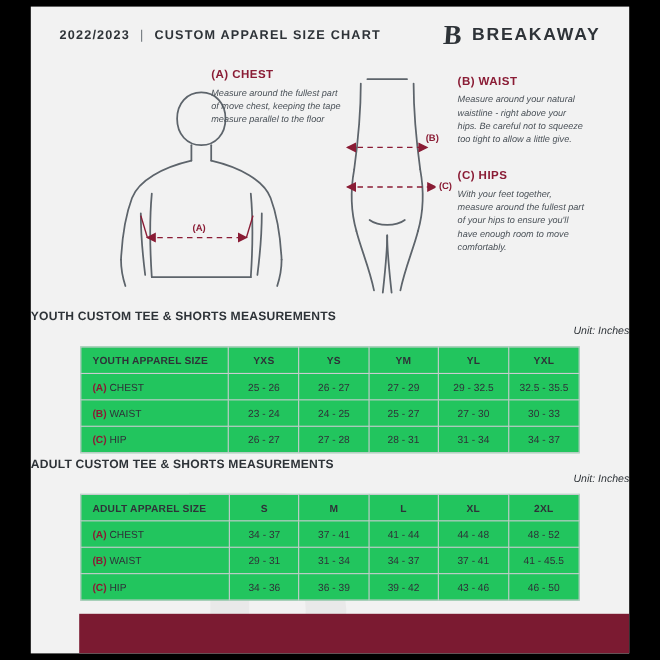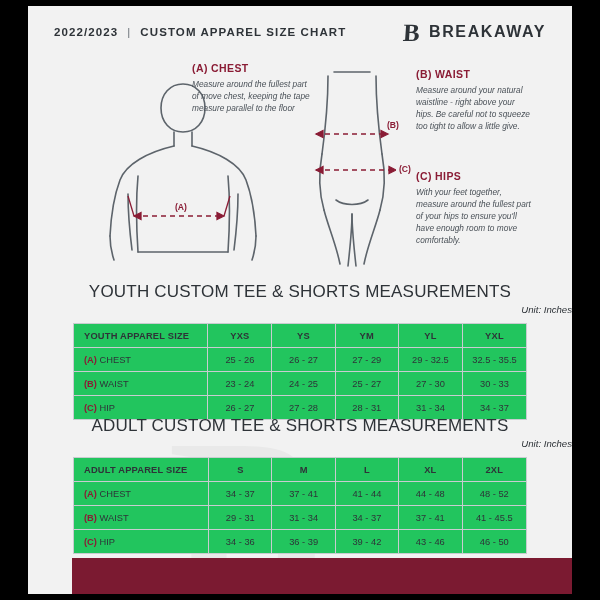--- a/index.html
+++ b/index.html
@@ -111,27 +111,26 @@
     margin-bottom: 4px;
   }
   .callout .c-body {
     color: #4a5158;
     font-size: 8.3px;
     font-style: italic;
     line-height: 1.45;
   }
   #callout-chest { left: 164px; top: 8px; width: 120px; }
   #callout-waist { left: 388px; top: 14px; width: 118px; }
-  #callout-hips  { left: 388px; top: 116px; width: 118px; }
+  #callout-hips  { left: 388px; top: 100px; width: 118px; }
 
   
   .sec-title {
-    text-align: center;
-    font-size: 17px;
-    font-weight: normal;
+    font-size: 11px;
+    font-weight: bold;
     color: #2e3338;
     letter-spacing: .2px;
   }
   .sec-sub {
     text-align: right;
     font-size: 9.6px;
     font-style: italic;
     color: #2e3338;
     margin-top: 2px;
   }

